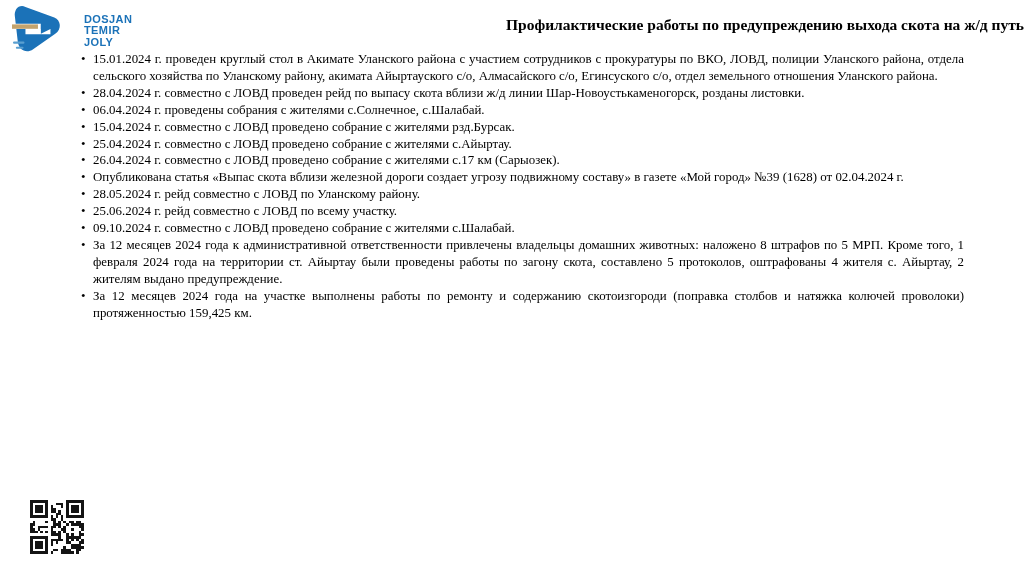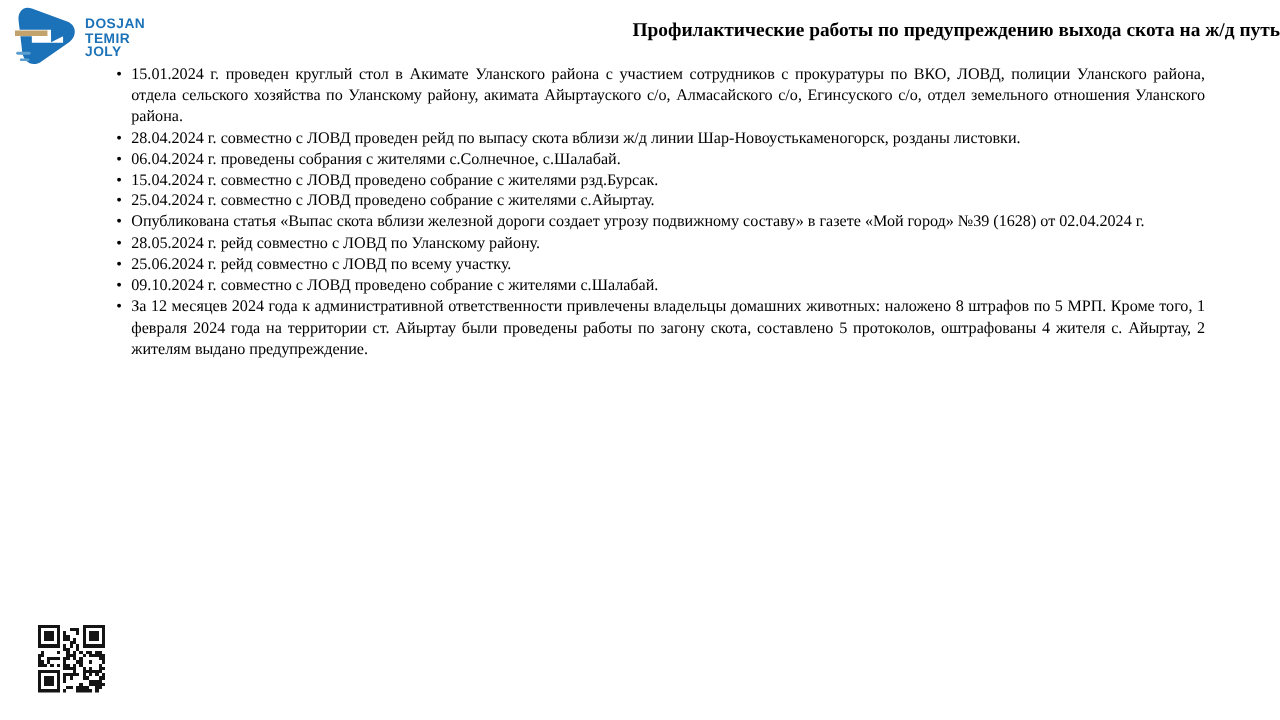--- a/index.html
+++ b/index.html
@@ -8,41 +8,41 @@
     width:1024px;height:576px;
     background:#ffffff;
     overflow:hidden;
     font-family:"Liberation Serif", serif;
     color:#000;
     margin:0 auto;
   }
   
   .logo{
     position:absolute;top:4px;left:12px;
-    display:flex;align-items:center;gap:6px;
+    display:flex;align-items:center;gap:22px;
   }
   .logo-text{
     font-family:"Liberation Sans", sans-serif;
     font-weight:700;
     font-size:11px;
     line-height:11.5px;
     letter-spacing:.4px;
     color:#1b72b8;
   }
   
   .page-title{
     position:absolute;top:16px;left:0;right:0;
     text-align:right;
     font-weight:700;
     font-size:15.5px;
     font-family:"Liberation Serif", serif;
   }
   
   .content{
-    position:absolute;top:51px;left:92px;right:60px;
+    position:absolute;top:51px;left:80px;right:60px;
   }
   .content ul{
     list-style:none;
     margin:0;
     padding:0 0 0 13px;
     font-size:12.9px;
     line-height:16.9px;
     text-align:justify;
   }
   .content li{position:relative;}
@@ -88,25 +88,27 @@
 
   <div class="page-title">Профилактические работы по предупреждению выхода скота на ж/д путь</div>
 
   <div class="content">
     <ul id="bullet-list">
         <li>15.01.2024 г. проведен круглый стол в Акимате Уланского района с участием сотрудников с прокуратуры по ВКО, ЛОВД, полиции Уланского района, отдела сельского хозяйства по Уланскому району, акимата Айыртауского с/о, Алмасайского с/о, Егинсуского с/о, отдел земельного отношения Уланского района.</li>
         <li>28.04.2024 г. совместно с ЛОВД проведен рейд по выпасу скота вблизи ж/д линии Шар-Новоустькаменогорск, розданы листовки.</li>
         <li>06.04.2024 г. проведены собрания с жителями с.Солнечное, с.Шалабай.</li>
         <li>15.04.2024 г. совместно с ЛОВД проведено собрание с жителями рзд.Бурсак.</li>
         <li>25.04.2024 г. совместно с ЛОВД проведено собрание с жителями с.Айыртау.</li>
+        <li>26.04.2024 г. совместно с ЛОВД проведено собрание с жителями с.17 км (Сарыозек).</li>
         <li>Опубликована статья «Выпас скота вблизи железной дороги создает угрозу подвижному составу» в газете «Мой город» №39 (1628) от 02.04.2024 г.</li>
         <li>28.05.2024 г. рейд совместно с ЛОВД по Уланскому району.</li>
         <li>25.06.2024 г. рейд совместно с ЛОВД по всему участку.</li>
         <li>09.10.2024 г. совместно с ЛОВД проведено собрание с жителями с.Шалабай.</li>
         <li>За 12 месяцев 2024 года к административной ответственности привлечены владельцы домашних животных: наложено 8 штрафов по 5 МРП. Кроме того, 1 февраля 2024 года на территории ст. Айыртау были проведены работы по загону скота, составлено 5 протоколов, оштрафованы 4 жителя с. Айыртау, 2 жителям выдано предупреждение.</li>
+        <li>За 12 месяцев 2024 года на участке выполнены работы по ремонту и содержанию скотоизгороди (поправка столбов и натяжка колючей проволоки) протяженностью 159,425 км.</li>
       </ul>
   </div>
 
   <div class="qr" id="qr"><svg viewBox="0 0 21 21" width="54" height="54" shape-rendering="crispEdges">
         <rect width="21" height="21" fill="#fff"></rect>
         <rect x="0" y="0" width="1" height="1" fill="#141414"></rect>
         <rect x="1" y="0" width="1" height="1" fill="#141414"></rect>
         <rect x="2" y="0" width="1" height="1" fill="#141414"></rect>
         <rect x="3" y="0" width="1" height="1" fill="#141414"></rect>
         <rect x="4" y="0" width="1" height="1" fill="#141414"></rect>

